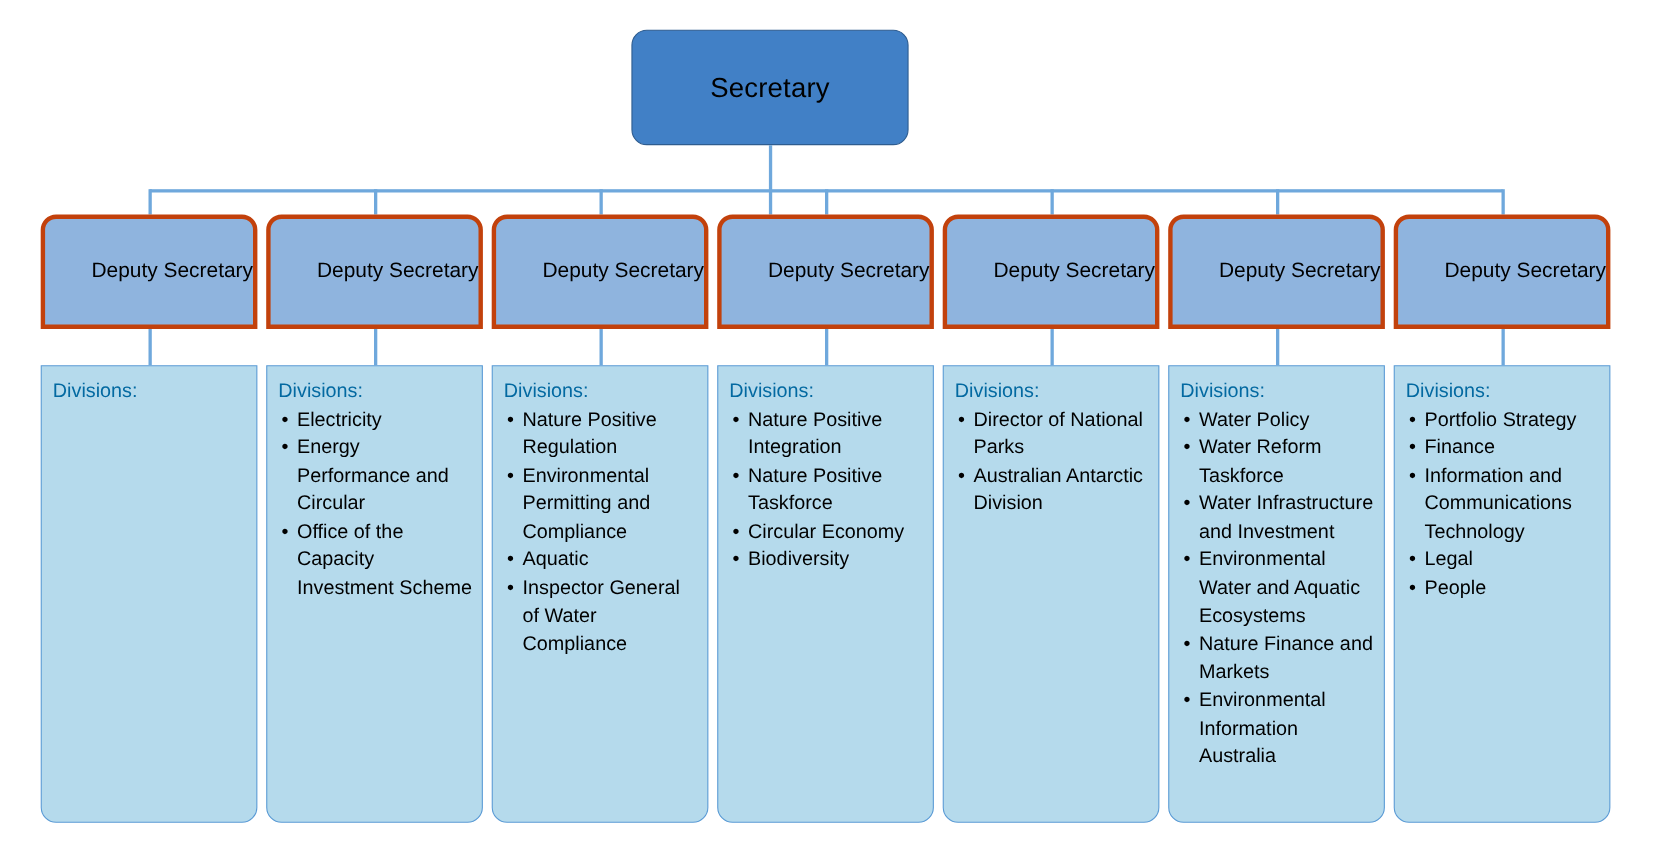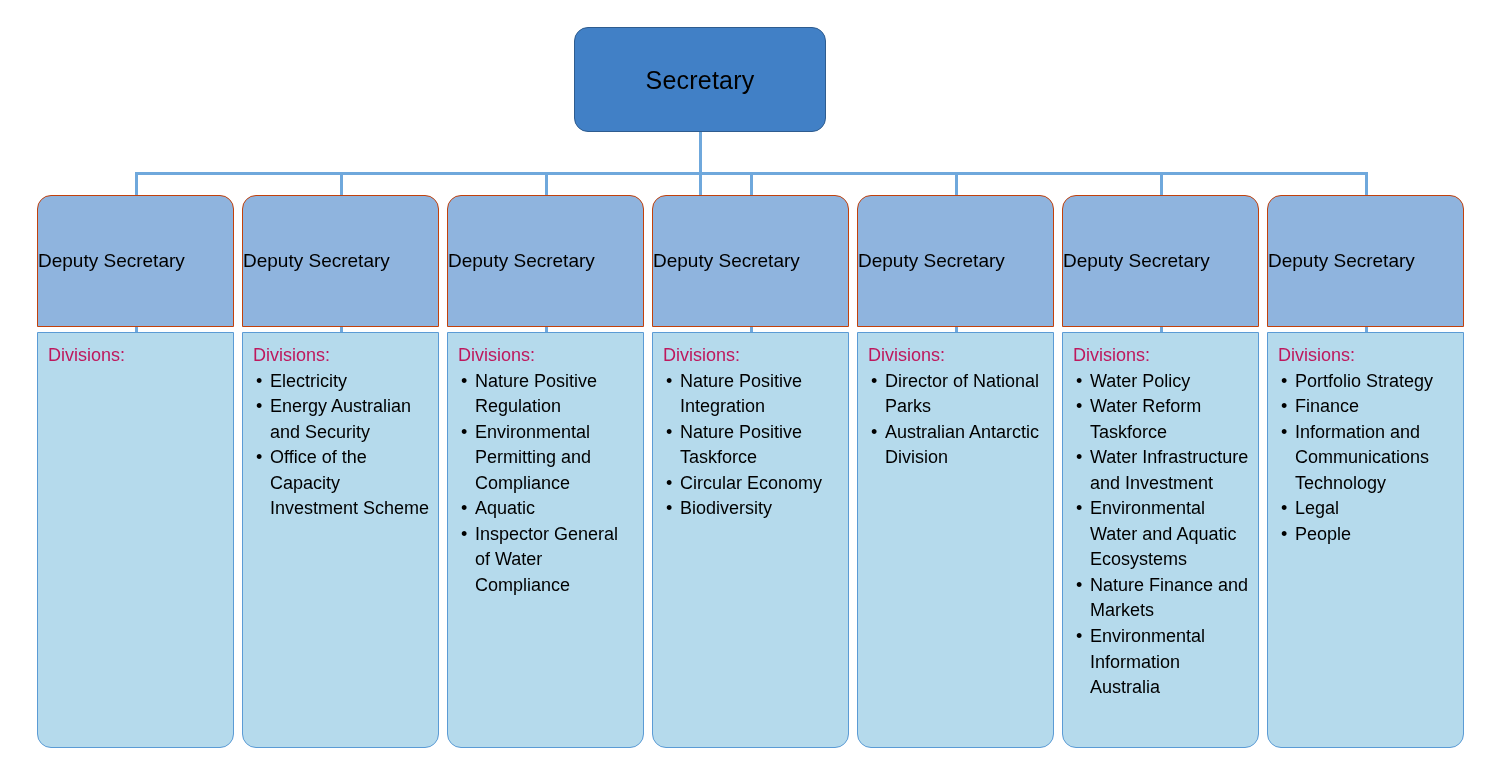--- a/index.html
+++ b/index.html
@@ -53,28 +53,28 @@
 
   
   .column {
     position: absolute;
     top: 195px;
     width: 197px;
   }
 
   .dep-node {
     position: relative;
-    height: 132px;
+    height: 104px;
     background: #8FB4DE;
-    border: 1px solid #c2410c;
+    border: 4px solid #c2410c;
     border-radius: 14px 14px 0 0;
     box-sizing: border-box;
     display: flex;
     align-items: center;
-    justify-content: flex-start;
+    justify-content: flex-end;
   }
   .dep-label {
     font-size: 19px;
     line-height: 1.2;
     color: #000000;
     text-align: center;
   }
 
   .div-panel {
     position: absolute;
@@ -83,21 +83,21 @@
     background: #B5DAEC;
     border: 1px solid #5B9BD5;
     border-radius: 0 0 14px 14px;
     box-sizing: border-box;
     padding: 10px 7px 8px 7px;
   }
 
   .div-heading {
     font-size: 18px;
     line-height: 1.42;
-    color: #be185d;
+    color: #0369a1;
     margin: 0 0 0 3px;
   }
 
   .div-list {
     margin: 0;
     padding: 0;
     list-style: none;
   }
   .div-item {
     position: relative;
@@ -154,21 +154,21 @@
         </div>
       </div>
       <div class="column" style="left: 242px;">
         <div class="dep-node">
           <span class="dep-label">Deputy Secretary</span>
         </div>
         <div class="div-panel" style="height: 416px;">
           <div class="div-heading">Divisions:</div>
           <ul class="div-list">
             <li class="div-item">Electricity</li>
-            <li class="div-item">Energy Australian and Security</li>
+            <li class="div-item">Energy Performance and Circular</li>
             <li class="div-item">Office of the Capacity Investment Scheme</li>
           </ul>
         </div>
       </div>
       <div class="column" style="left: 447px;">
         <div class="dep-node">
           <span class="dep-label">Deputy Secretary</span>
         </div>
         <div class="div-panel" style="height: 416px;">
           <div class="div-heading">Divisions:</div>

